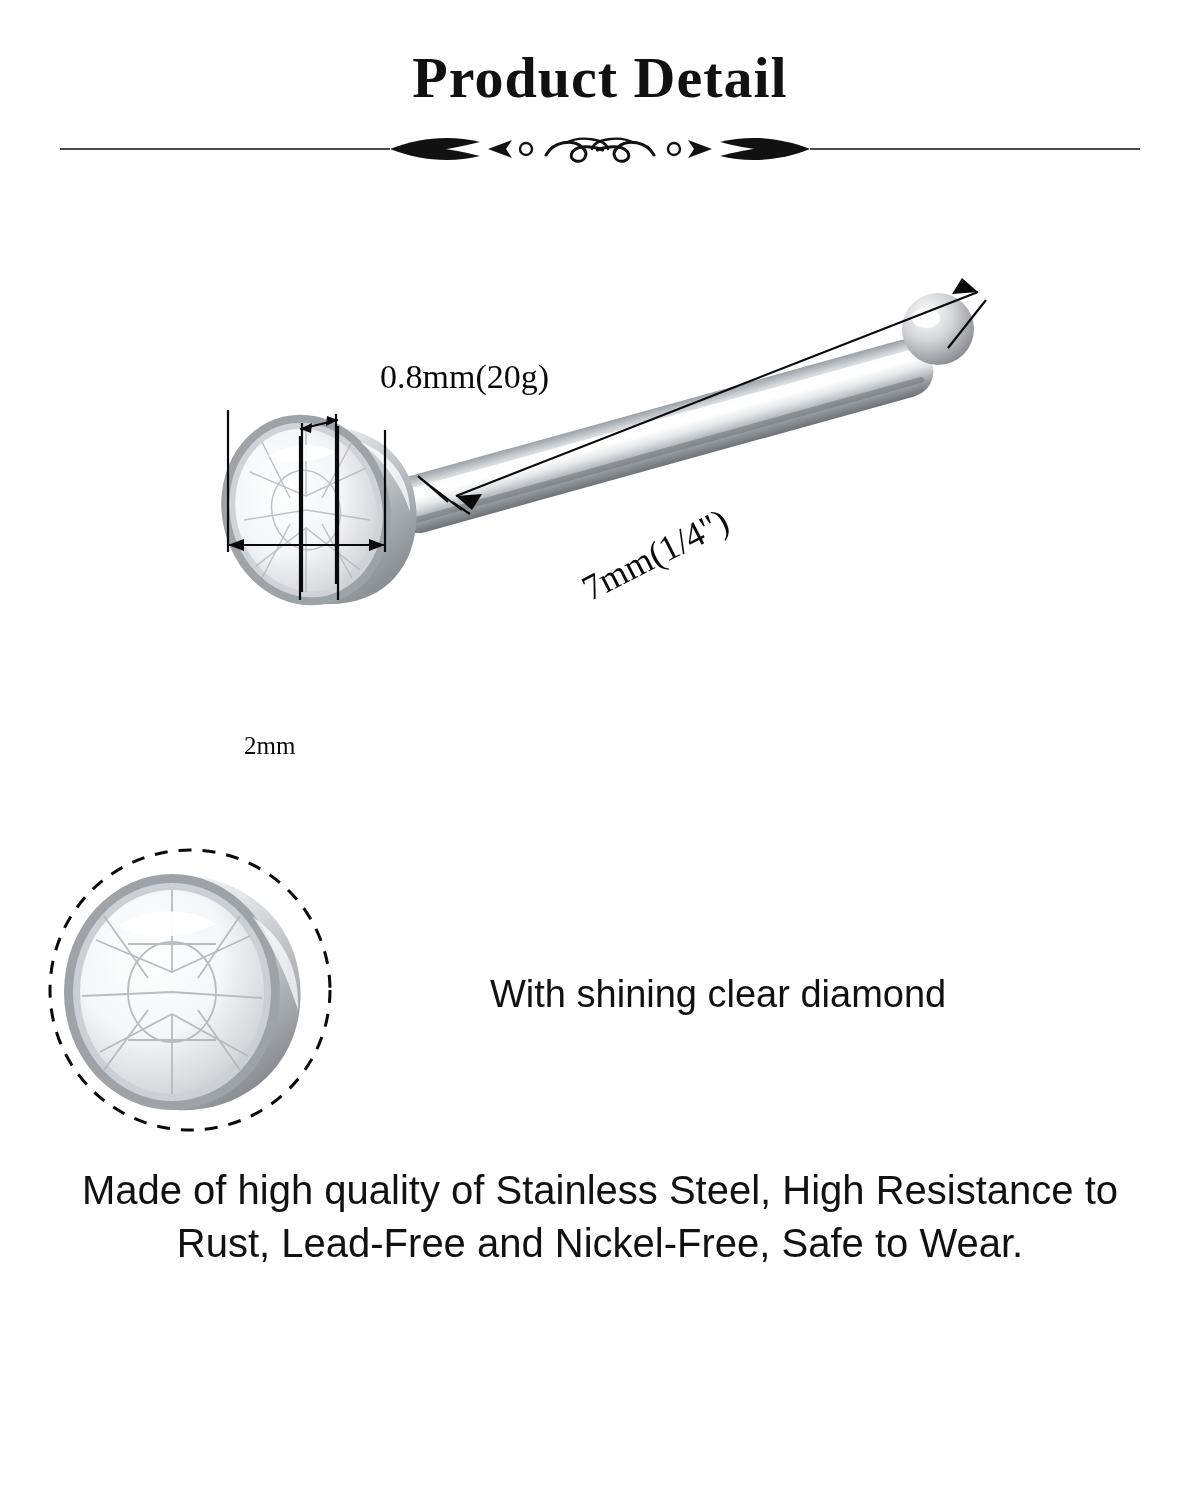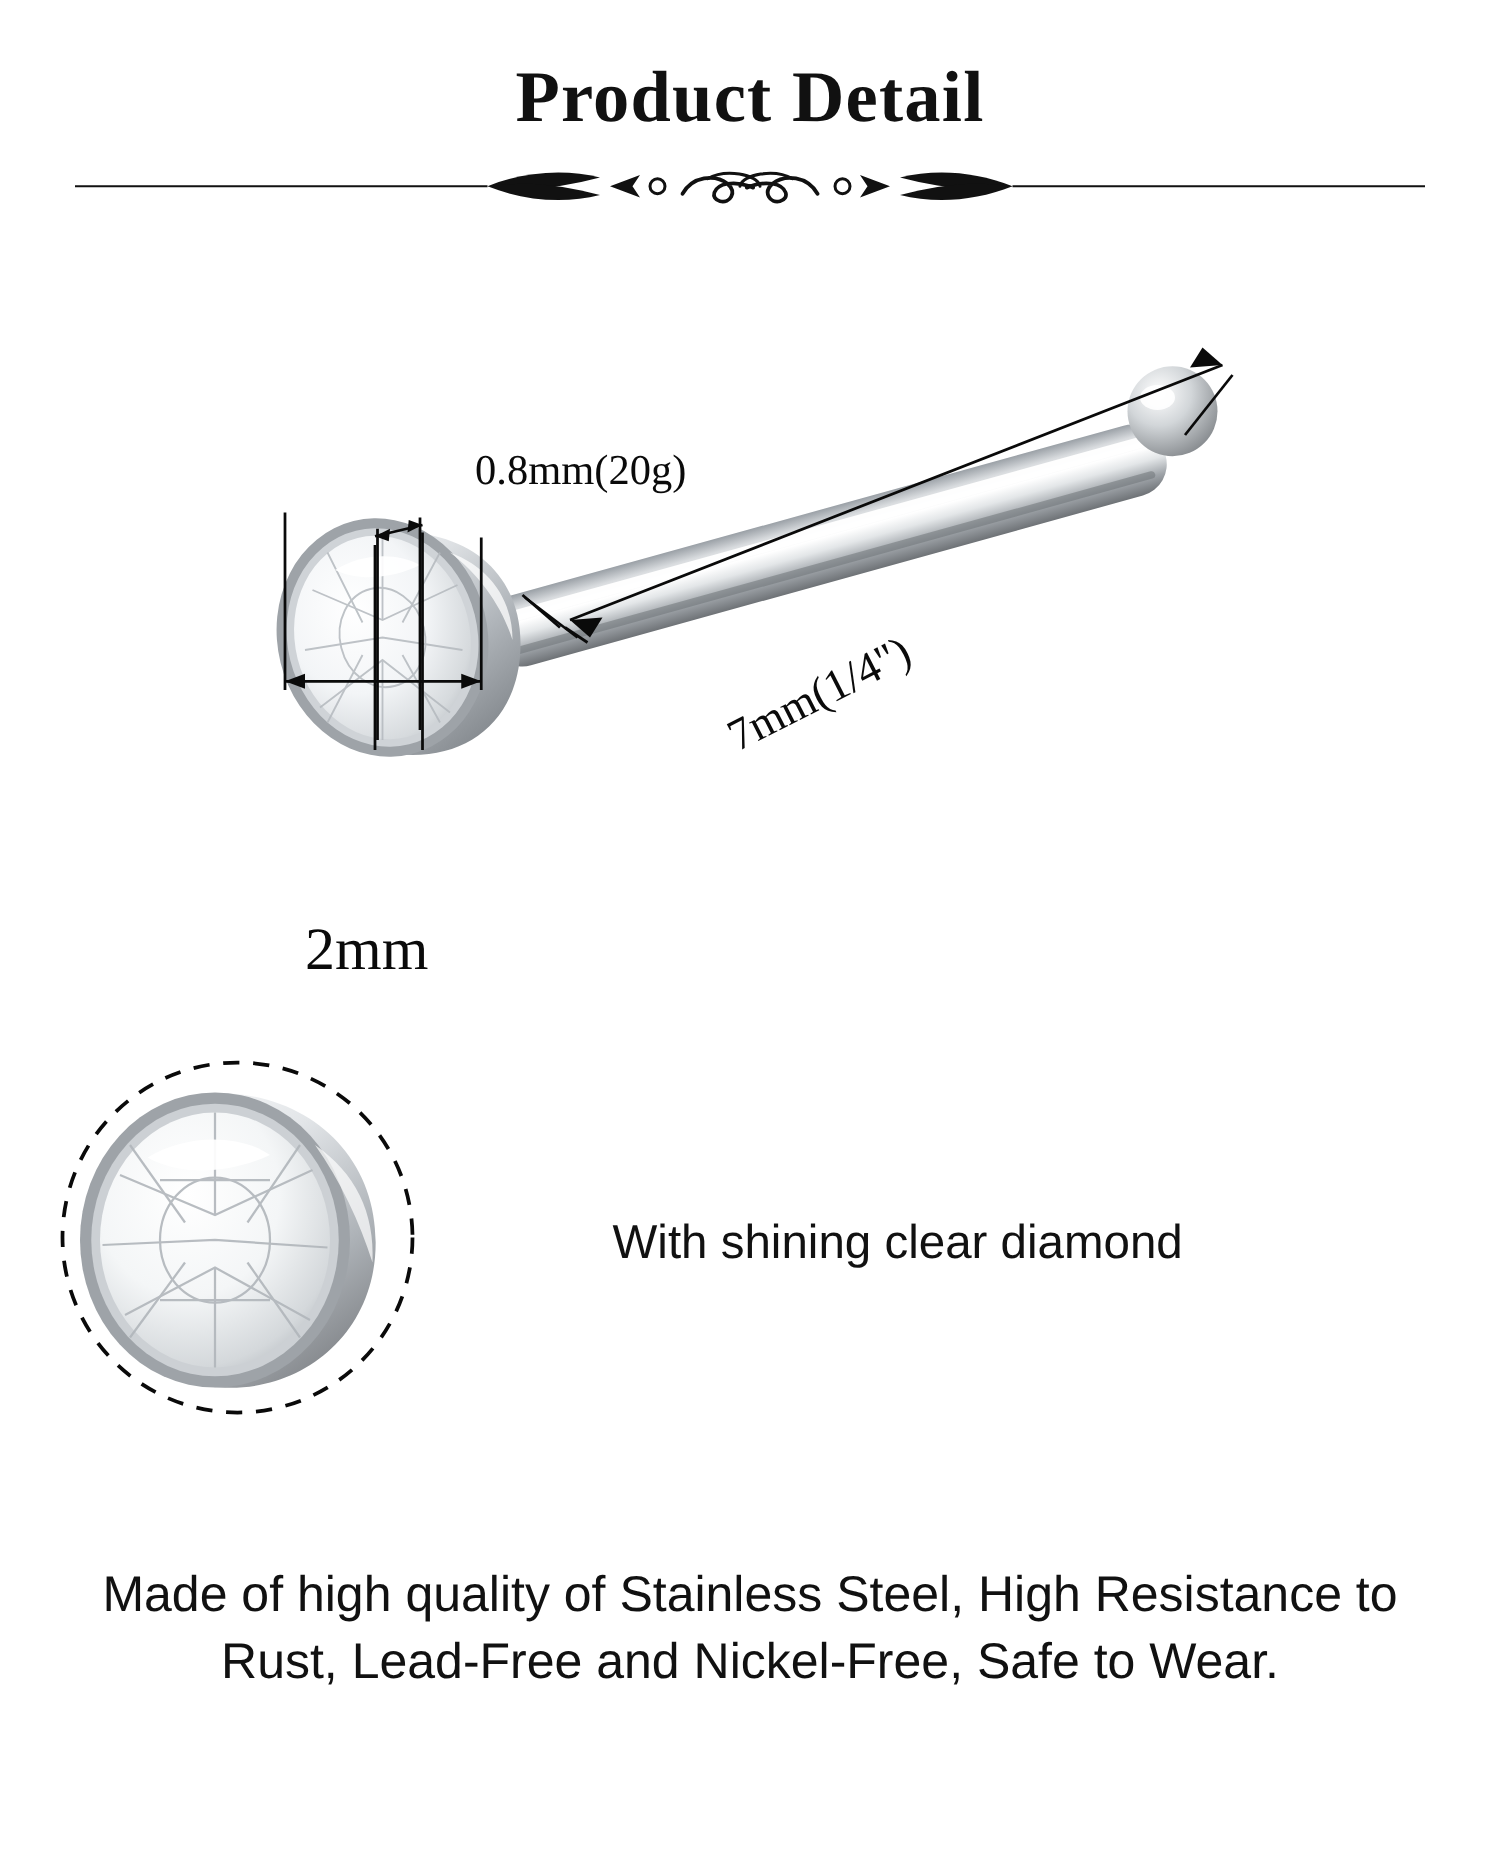--- a/index.html
+++ b/index.html
@@ -61,21 +61,21 @@
   }
 
   .dim-label {
     position: absolute;
     font-family: "Liberation Serif", serif;
     font-size: 34px;
     color: #0a0a0a;
     white-space: nowrap;
   }
   #label-gauge { top: 178px; left: 380px; }
-  #label-width { top: 552px; left: 244px; font-size: 48px; }
+  #label-width { top: 552px; left: 244px; font-size: 25px; }
   #label-length {
     top: 392px;
     left: 575px;
     transform: rotate(-27deg);
     transform-origin: left top;
     font-size: 36px;
   }
 
   
   .closeup {
@@ -91,21 +91,21 @@
     left: 490px;
     font-family: "Liberation Sans", sans-serif;
     font-size: 38px;
     color: #111111;
     white-space: nowrap;
   }
 
   
   .footer {
     position: absolute;
-    top: 1250px;
+    top: 1164px;
     left: 70px;
     width: 1060px;
     text-align: center;
     font-family: "Liberation Sans", sans-serif;
     font-size: 40px;
     line-height: 1.33;
     color: #111111;
   }
 </style>
 </head>

